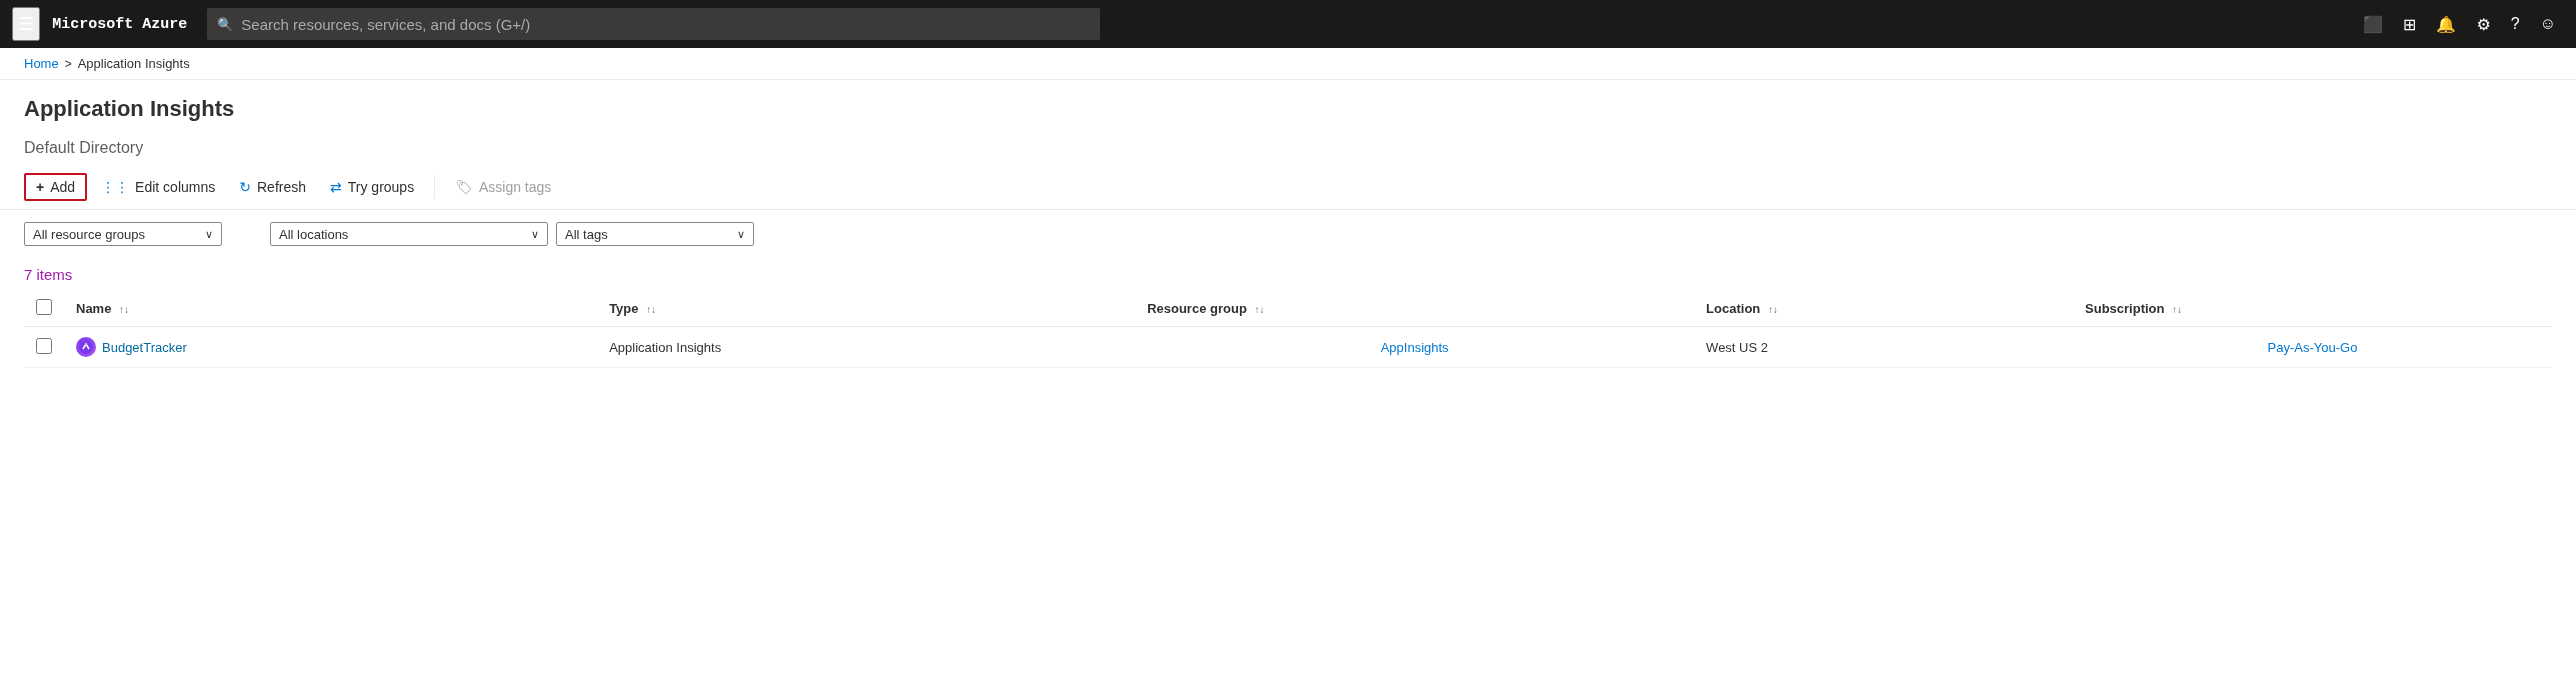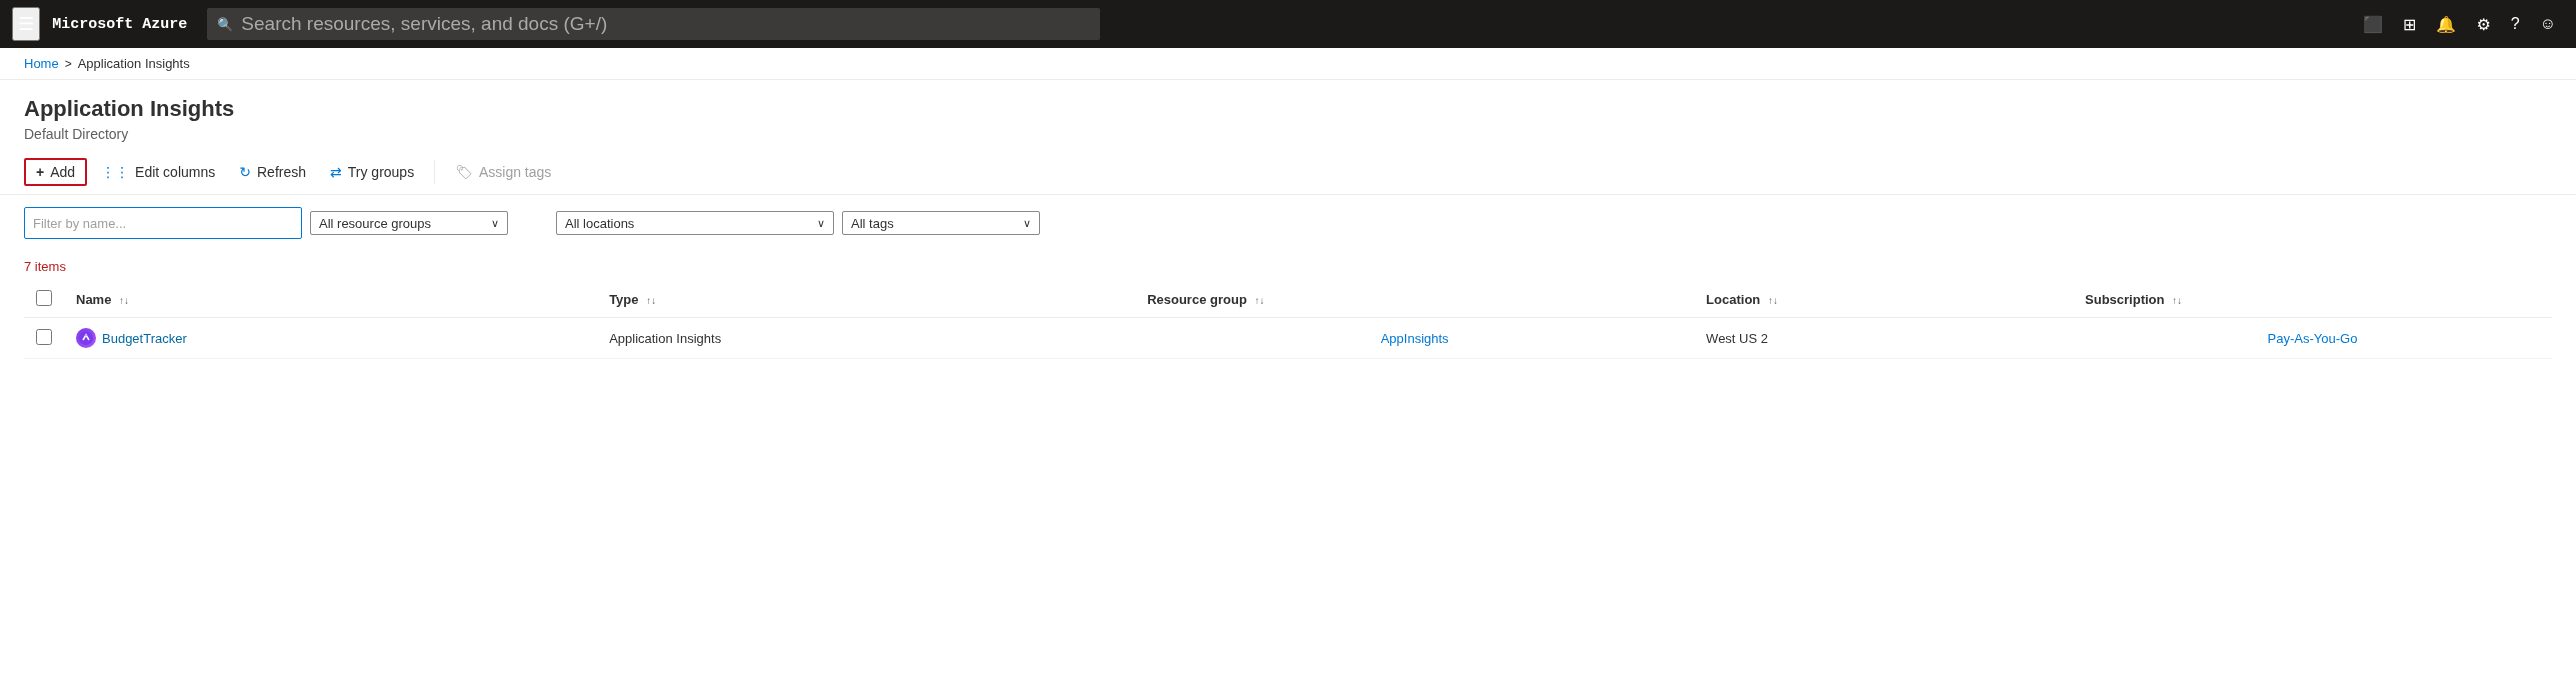--- a/index.html
+++ b/index.html
@@ -40,21 +40,21 @@
       padding: 0 10px;
       gap: 8px;
       color: #ccc;
       font-size: 13px;
     }
     .topbar-search input {
       background: transparent;
       border: none;
       outline: none;
       color: #ccc;
-      font-size: 19px;
+      font-size: 15px;
       width: 100%;
     }
     .topbar-search input::placeholder { color: #aaa; }
     .topbar-icons {
       display: flex;
       align-items: center;
       gap: 4px;
       margin-left: auto;
     }
     .topbar-icon-btn {
@@ -83,23 +83,23 @@
     
     .page-header {
       padding: 16px 24px 8px 24px;
     }
     .page-title {
       font-size: 22px;
       font-weight: 600;
       color: #323130;
     }
     .page-subtitle {
-      font-size: 14px;
+      font-size: 16px;
       color: #605e5c;
-      margin-top: 4px;
+      margin-top: 17px;
     }
 
     
     .toolbar {
       display: flex;
       align-items: center;
       padding: 8px 24px;
       gap: 4px;
       border-bottom: 1px solid #edebe9;
     }
@@ -170,22 +170,22 @@
       min-width: 198px;
       justify-content: space-between;
     }
     .filter-dropdown-wide { min-width: 278px; margin-left: 40px; }
     .filter-dropdown-tags { min-width: 198px; }
     .chevron { font-size: 11px; color: #323130; }
 
     
     .table-section { padding: 0 24px; }
     .items-count {
-      font-size: 13px;
-      color: #b91c1c;
+      font-size: 15px;
+      color: #a21caf;
       padding: 8px 0;
     }
     .data-table {
       width: 100%;
       border-collapse: collapse;
     }
     .data-table thead tr {
       border-bottom: 1px solid #edebe9;
     }
     .data-table th {
@@ -297,21 +297,20 @@
   </button>
   <div class="toolbar-divider"></div>
   <button class="toolbar-btn disabled">
     <span>🏷</span>
     <span>Assign tags</span>
   </button>
 </div>
 
 <div class="filters-section">
   <div class="filter-row">
-    <input type="text" class="filter-input" placeholder="Filter by name..." style="">
     <div class="filter-dropdown">
       <span>All resource groups</span>
       <span class="chevron">∨</span>
     </div>
     <div class="filter-dropdown filter-dropdown-wide">
       <span>All locations</span>
       <span class="chevron">∨</span>
     </div>
     <div class="filter-dropdown filter-dropdown-tags">
       <span>All tags</span>

